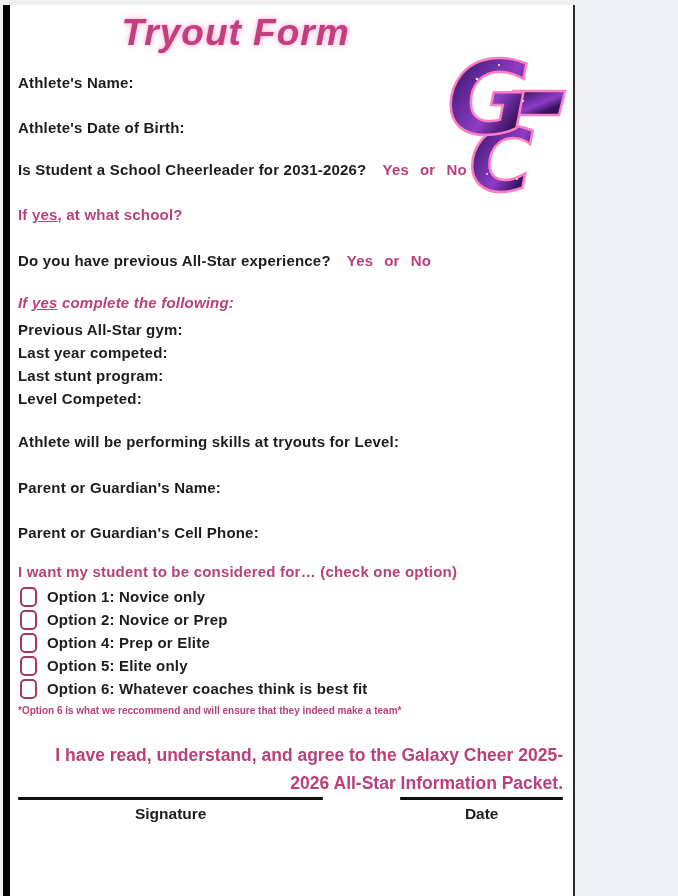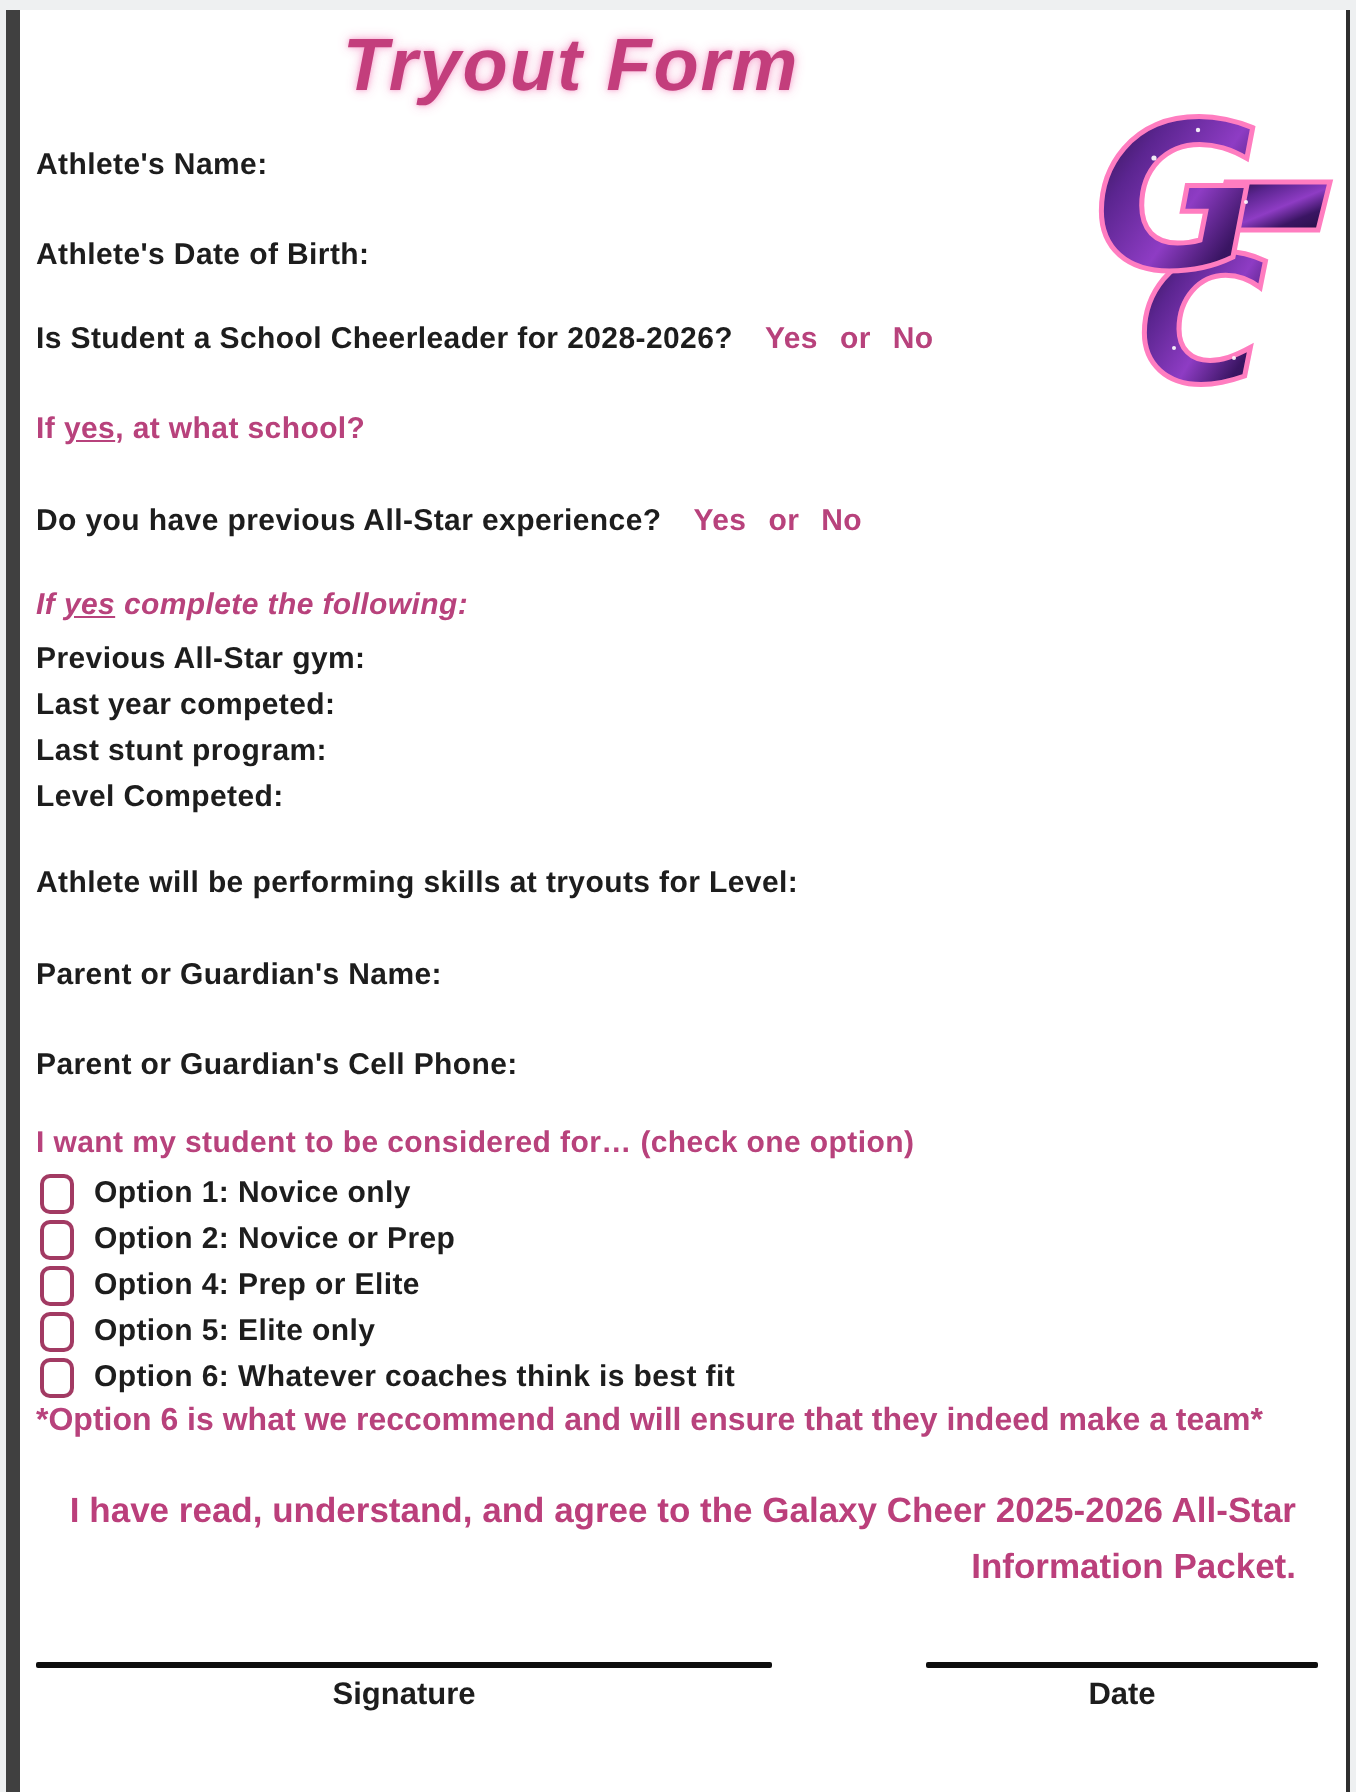--- a/index.html
+++ b/index.html
@@ -6,23 +6,23 @@
   body{
     width:678px;height:896px;
     background:#eef0f1;
     font-family:"Liberation Sans","DejaVu Sans",sans-serif;
     position:relative;
     overflow:hidden;
   }
   .page{
     position:absolute;
     top:5px;left:3px;
-    width:672px;height:891px;
+    width:572px;height:891px;
     background:#ffffff;
-    border-left:7px solid #404040;
+    border-left:7px solid #000000;
     border-right:2px solid #2e2e2e;
     box-sizing:border-box;
   }
   .content{
     padding:0 10px 0 8px;
     position:relative;
   }
   .title{
     margin:4px 110px 0 0;
     text-align:center;
@@ -67,32 +67,31 @@
   .opt{line-height:23px;display:flex;align-items:center;}
   .checkbox{
     display:inline-block;
     width:13px;height:16px;
     border:2.5px solid #a23a63;
     border-radius:5px;
     background:#fff;
     margin:0 10px 0 2px;
     flex:0 0 auto;
   }
-  .footnote{font-size:16px;line-height:21px;font-weight:700;color:#b8427c;}
+  .footnote{font-size:10px;line-height:21px;font-weight:700;color:#b8427c;}
   .agreement{
     margin-top:20px;
     font-size:17.5px;
     line-height:28px;
     font-weight:800;
     color:#bb3f7b;
     max-width:630px;
     text-align:right;
   }
   .sig-row{
-    margin-top:34px;
     display:flex;
   }
   .sig-col{width:368px;}
   .date-col{width:196px;margin-left:77px;}
   .wline{height:3px;background:#0e0e0e;border-radius:1px;}
   .wlabel{
     margin-top:5px;
     text-align:center;
     font-size:15.5px;
     font-weight:700;
@@ -131,21 +130,21 @@
           <circle cx="40" cy="135" r="1"></circle>
         </g>
       </g>
     </svg>
 
     <div class="f" id="r-name">Athlete's Name:</div>
 
     <div class="f" id="r-dob">Athlete's Date of Birth:</div>
 
     <div class="f" id="r-cheer">
-      <span>Is Student a School Cheerleader for 2028-2026?</span><span class="yn"><span class="yes">Yes</span><span class="or">or</span><span>No</span></span>
+      <span>Is Student a School Cheerleader for 2031-2026?</span><span class="yn"><span class="yes">Yes</span><span class="or">or</span><span>No</span></span>
     </div>
 
     <div class="f pink" id="r-ifyes-school">
       <span>If </span><span class="u">yes</span><span>, at what school?</span>
     </div>
 
     <div class="f" id="r-exp">
       <span>Do you have previous All-Star experience?</span><span class="yn"><span class="yes">Yes</span><span class="or">or</span><span>No</span></span>
     </div>
 

